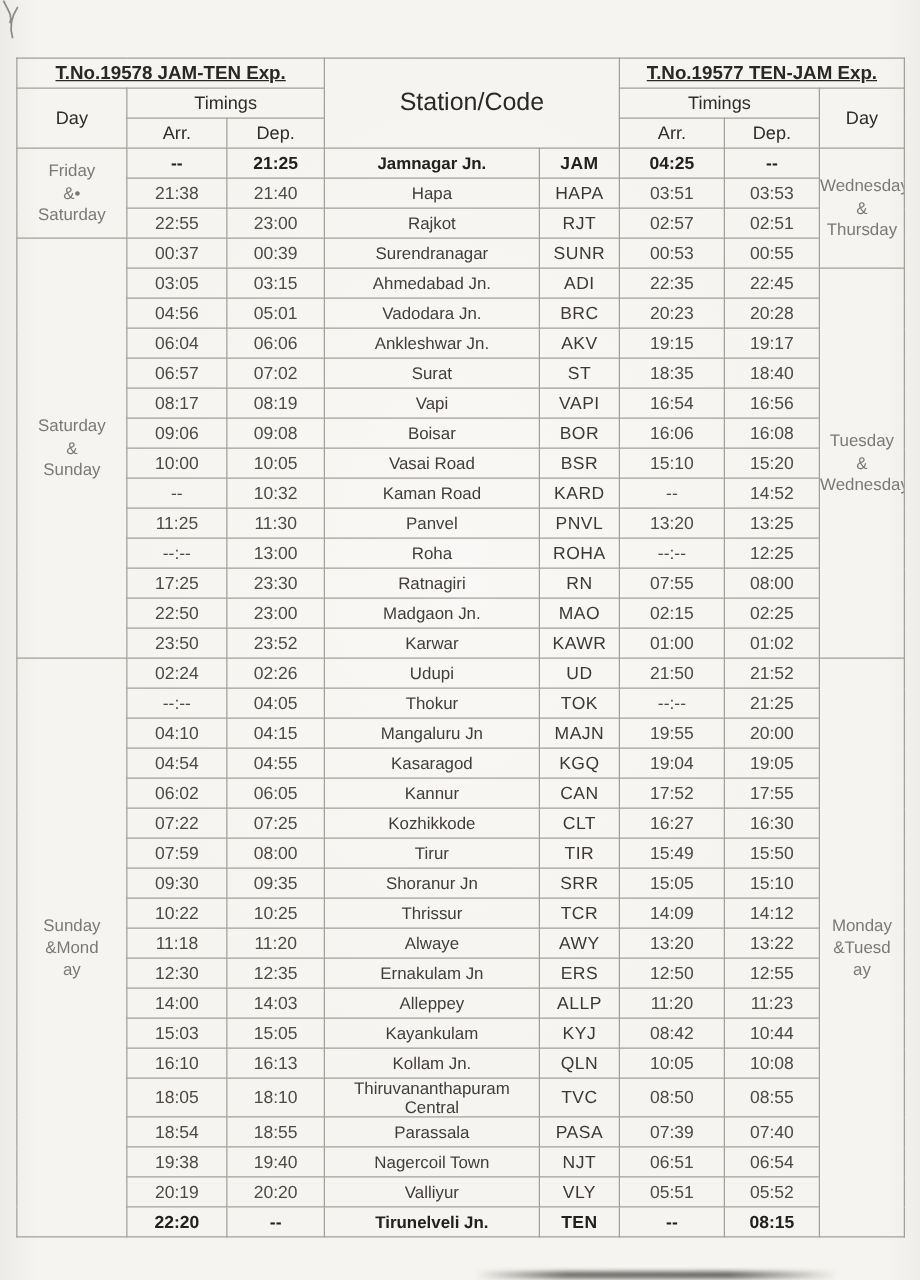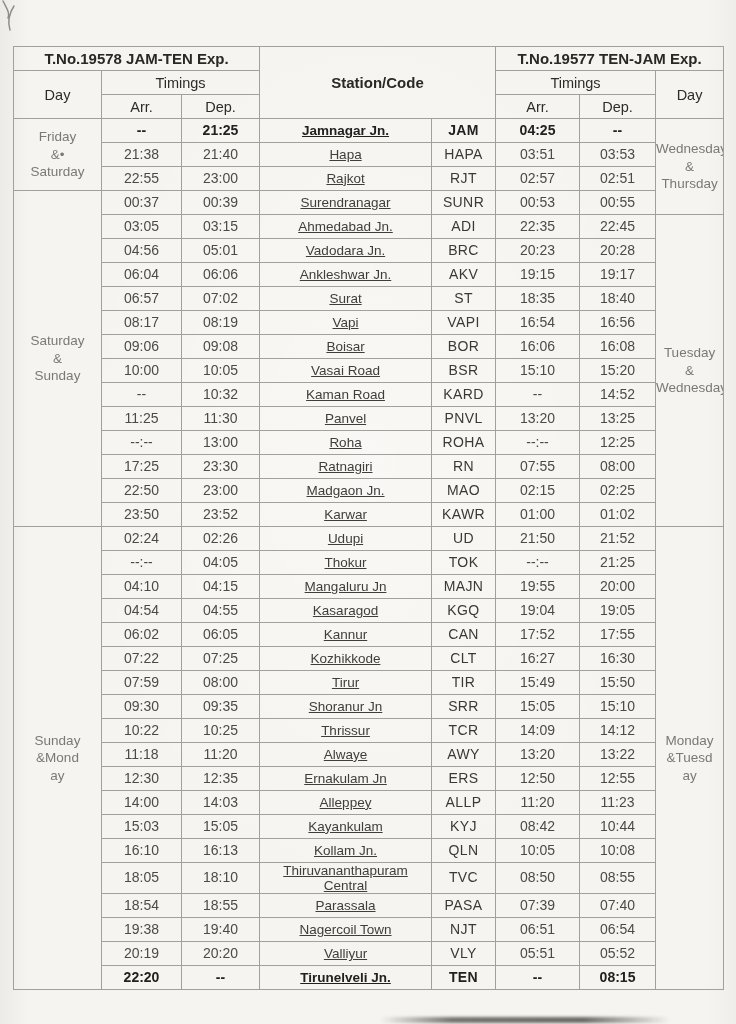--- a/index.html
+++ b/index.html
@@ -21,24 +21,24 @@
   }
   table.tt{
     position:absolute;top:46px;left:13px;width:710px;
     border-collapse:collapse;table-layout:fixed;
   }
   .tt th,.tt td{
     border:1px solid #a3a09b;text-align:center;vertical-align:middle;
     padding:0;overflow:hidden;
   }
   .tt thead th{height:23px;font-weight:normal;font-size:14.5px;color:#2e2c29;}
-  .tt thead th.train{font-weight:bold;font-size:15px;color:#2a2825;}
-  .tt thead th.stcode{font-weight:bold;font-size:15px;color:#2a2825;}
+  .tt thead th.train{font-weight:bold;font-size:15px;color:#2a2825;text-decoration:underline;}
+  .tt thead th.stcode{font-weight:normal;font-size:20px;color:#2a2825;}
   .tt tbody td{height:23px;font-size:14px;color:#4d4a46;line-height:1.12;}
-  .tt tbody td.st{font-size:13.5px;color:#403d3a;padding:0 3px;text-decoration:underline;}
+  .tt tbody td.st{font-size:13.5px;color:#403d3a;padding:0 3px;}
   .tt tbody td.cd{color:#3b3835;letter-spacing:.4px;}
   .tt tbody td.day{font-size:13.5px;color:#7b7875;line-height:1.3;}
   .tt tr.em td.tm,.tt tr.em td.st,.tt tr.em td.cd{font-weight:bold;color:#232120;}
   .pen-mark{position:absolute;top:0;left:0;}
   .bottom-smudge{
     position:absolute;bottom:1px;left:380px;width:290px;height:6px;
     background:linear-gradient(to right, rgba(90,88,85,0) 0%, #55534f 25%, #4a4845 70%, rgba(90,88,85,0) 100%);
     filter:blur(1.5px);opacity:.8;border-radius:3px;
   }
 </style>

